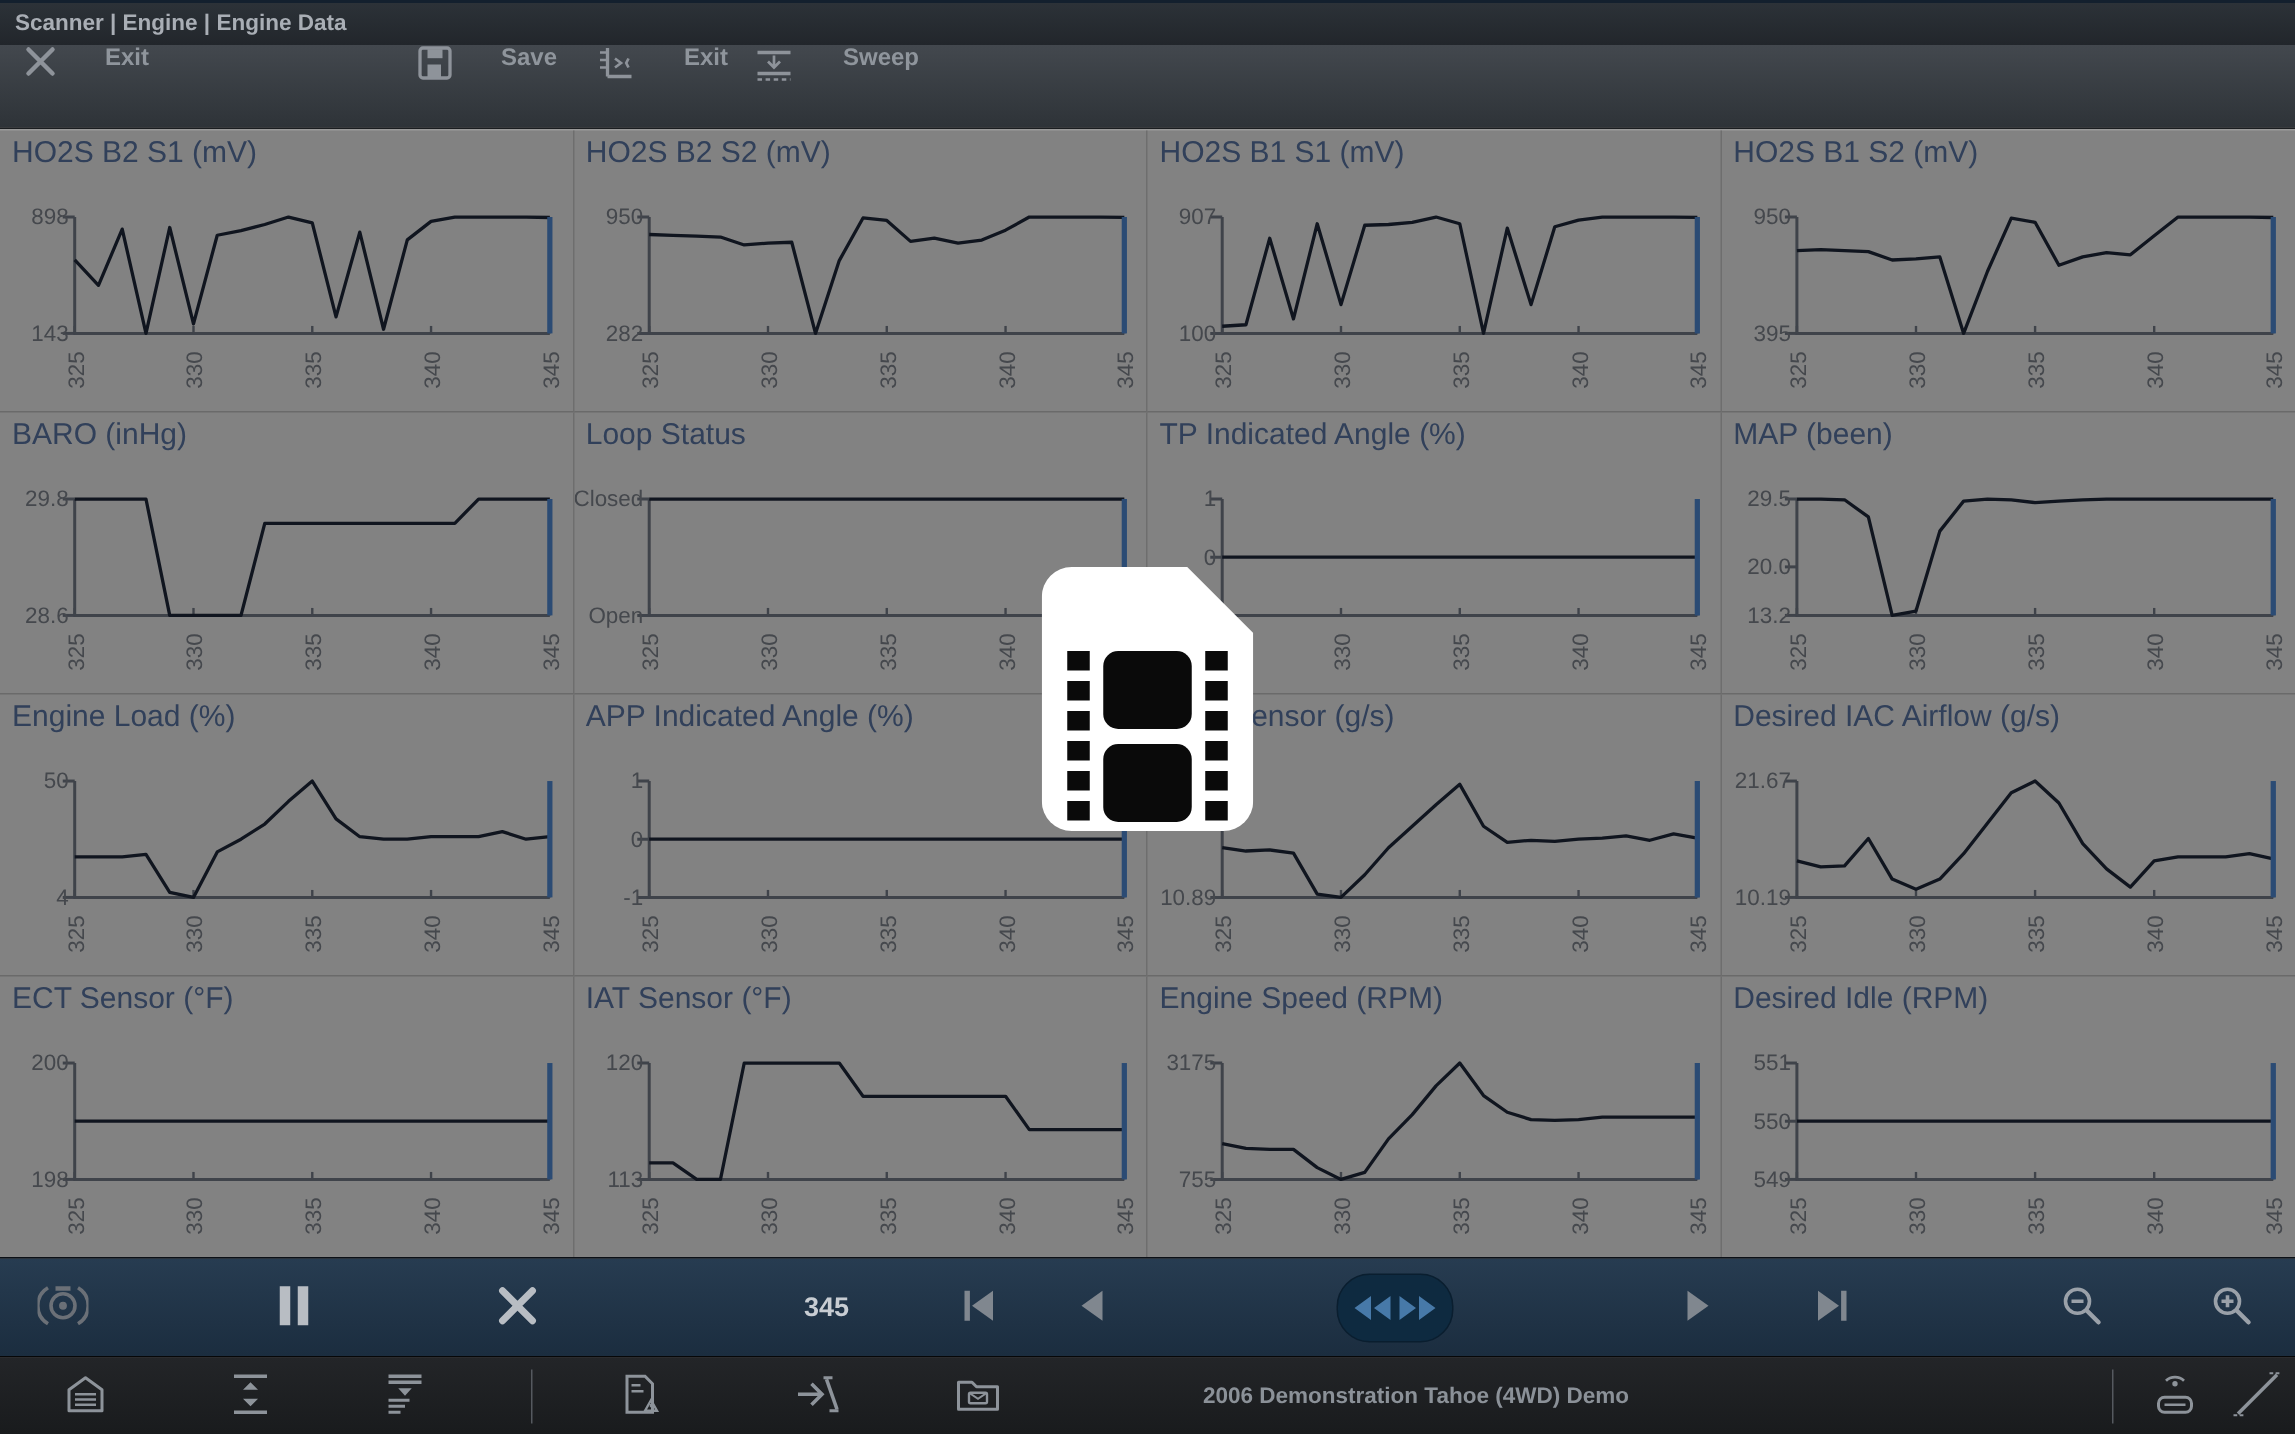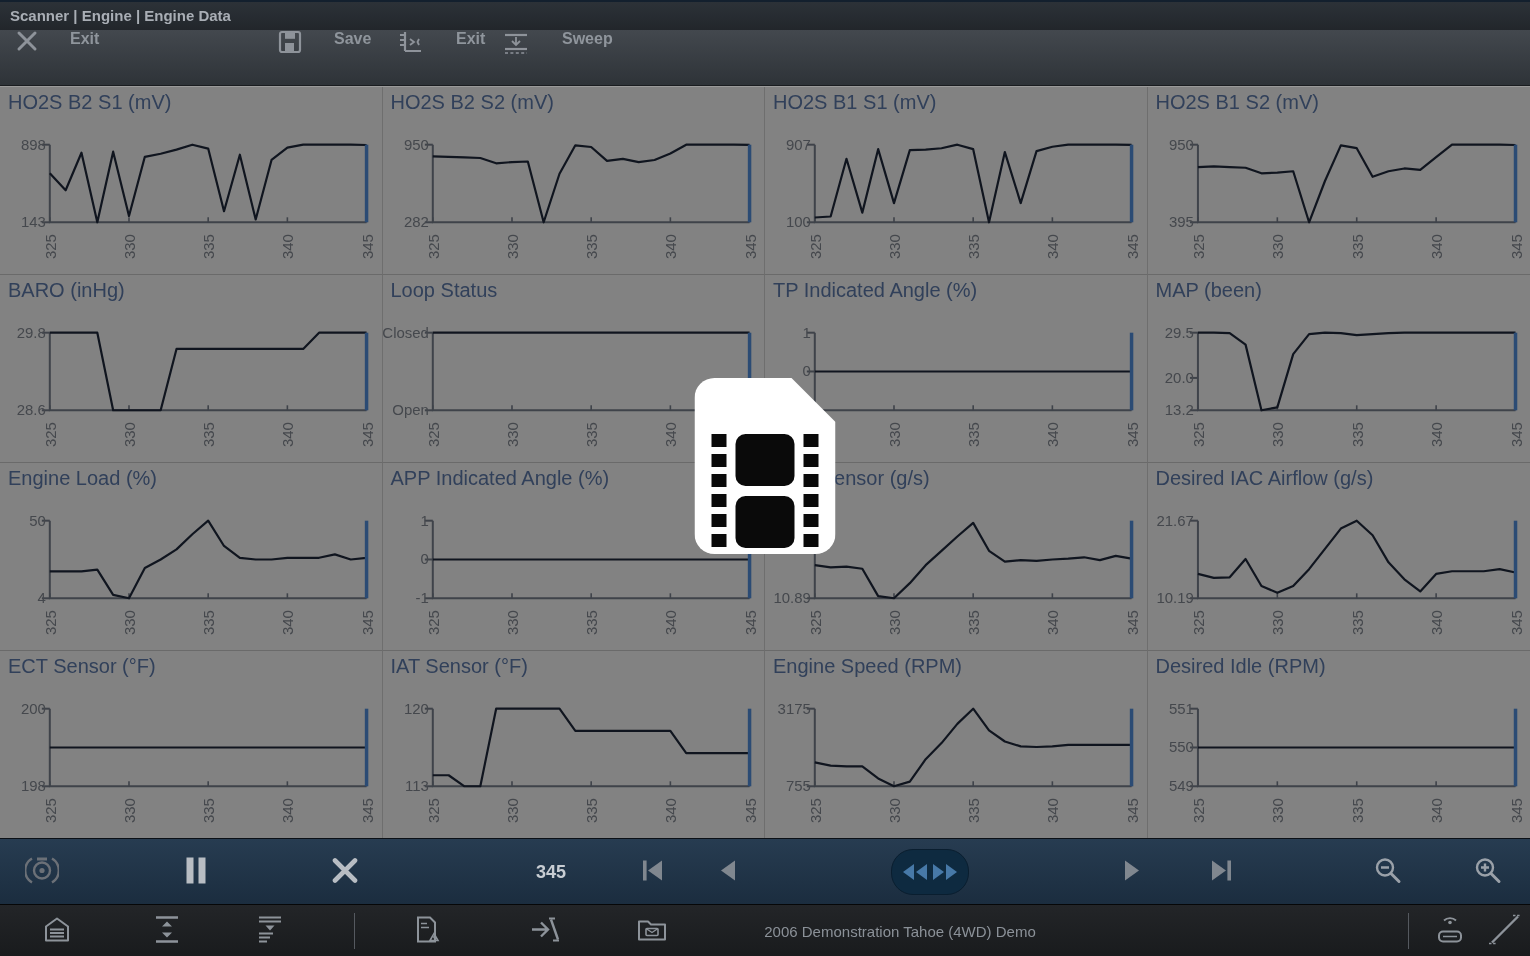--- a/index.html
+++ b/index.html
@@ -32,22 +32,22 @@
     background:linear-gradient(#273c51,#1b2d3f);border-top:1px solid #0b1016;box-sizing:border-box;}
   .pb{position:absolute;top:50%;transform:translate(-50%,-50%);background:none;border:none;padding:0;cursor:pointer;display:block;}
   .pb-pos{font-size:18px;font-weight:bold;color:#c8cdd3;}
   .pill{width:76px;height:44px;border-radius:22px;background:#0e2a40;border:1px solid #0a1e2f;
     display:flex;align-items:center;justify-content:center;gap:4px;}
   
   .footer{position:absolute;left:0;top:904px;width:100%;height:52px;
     background:linear-gradient(#232528,#191b1d);border-top:1px solid #060708;box-sizing:border-box;}
   .fb{position:absolute;top:50%;transform:translate(-50%,-50%);background:none;border:none;padding:0;cursor:pointer;display:block;}
   .fdiv{position:absolute;top:8px;width:1px;height:36px;background:#55595f;}
-  .fvehicle{position:absolute;left:900px;top:50%;transform:translate(-50%,-50%);
-    font-size:15px;font-weight:normal;color:#8b9198;white-space:nowrap;}
+  .fvehicle{position:absolute;left:944px;top:50%;transform:translate(-50%,-50%);
+    font-size:15px;font-weight:bold;color:#8b9198;white-space:nowrap;}
 </style>
 </head>
 <body>
 
 <div class="screen">
 
   <div class="titlebar">
     <span>Scanner | Engine | Engine Data</span>
   </div>
 

